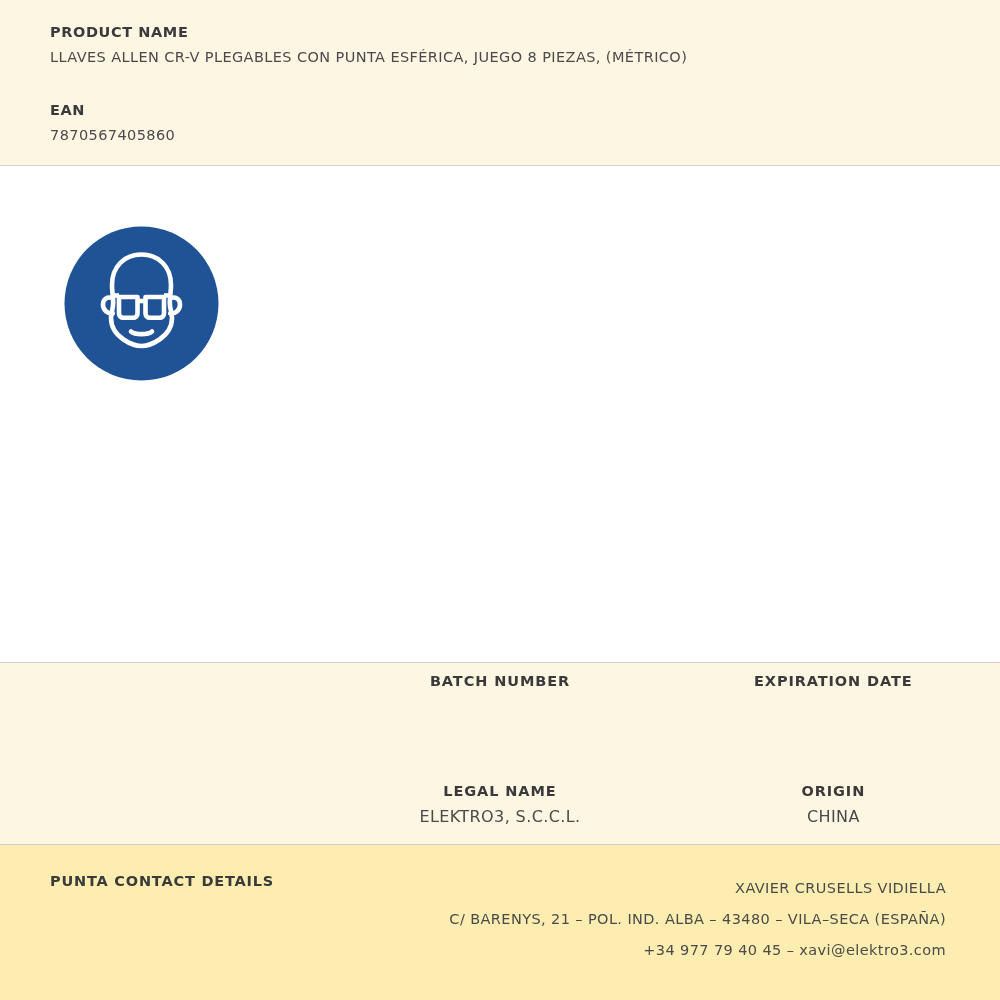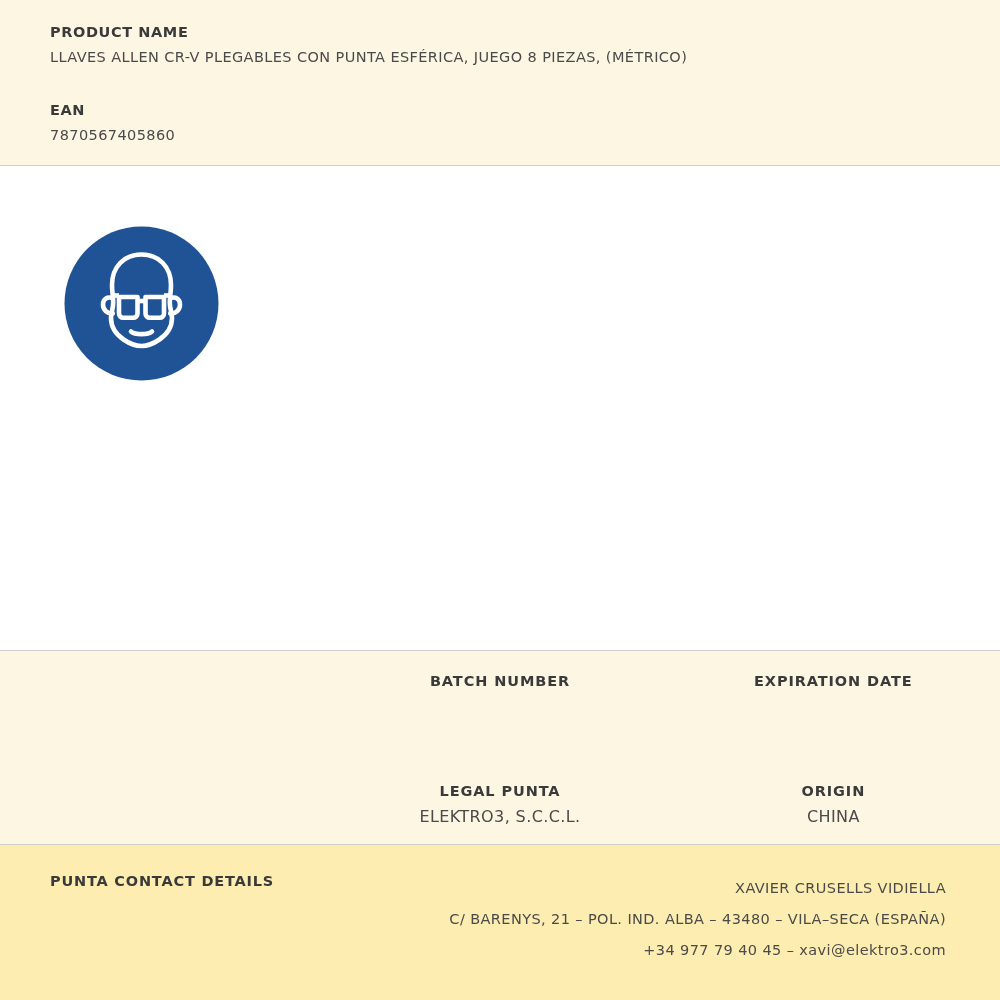--- a/index.html
+++ b/index.html
@@ -61,21 +61,21 @@
     height: 155px;
   }
   .picto-wrap svg {
     display: block;
   }
 
   
   .mid-section {
     background: #fdf6e3;
     border-bottom: 1px solid #cfcfcf;
-    padding: 22px 0 18px 0;
+    padding: 10px 0 18px 0;
     box-sizing: border-box;
   }
   .mid-row {
     display: flex;
     width: 100%;
   }
   .mid-cell {
     flex: 1 1 0;
     text-align: center;
     padding: 0 10px;
@@ -180,21 +180,21 @@
       </div>
       <div class="mid-cell">
         <p class="mid-label">EXPIRATION DATE</p>
         <p class="mid-value"></p>
       </div>
     </div>
 
     <div class="mid-row mid-row-2">
       <div class="mid-cell empty"></div>
       <div class="mid-cell">
-        <p class="mid-label">LEGAL PUNTA</p>
+        <p class="mid-label">LEGAL NAME</p>
         <p class="mid-value">ELEKTRO3, S.C.C.L.</p>
       </div>
       <div class="mid-cell">
         <p class="mid-label">ORIGIN</p>
         <p class="mid-value">CHINA</p>
       </div>
     </div>
   </div>
 
   <div class="footer">

